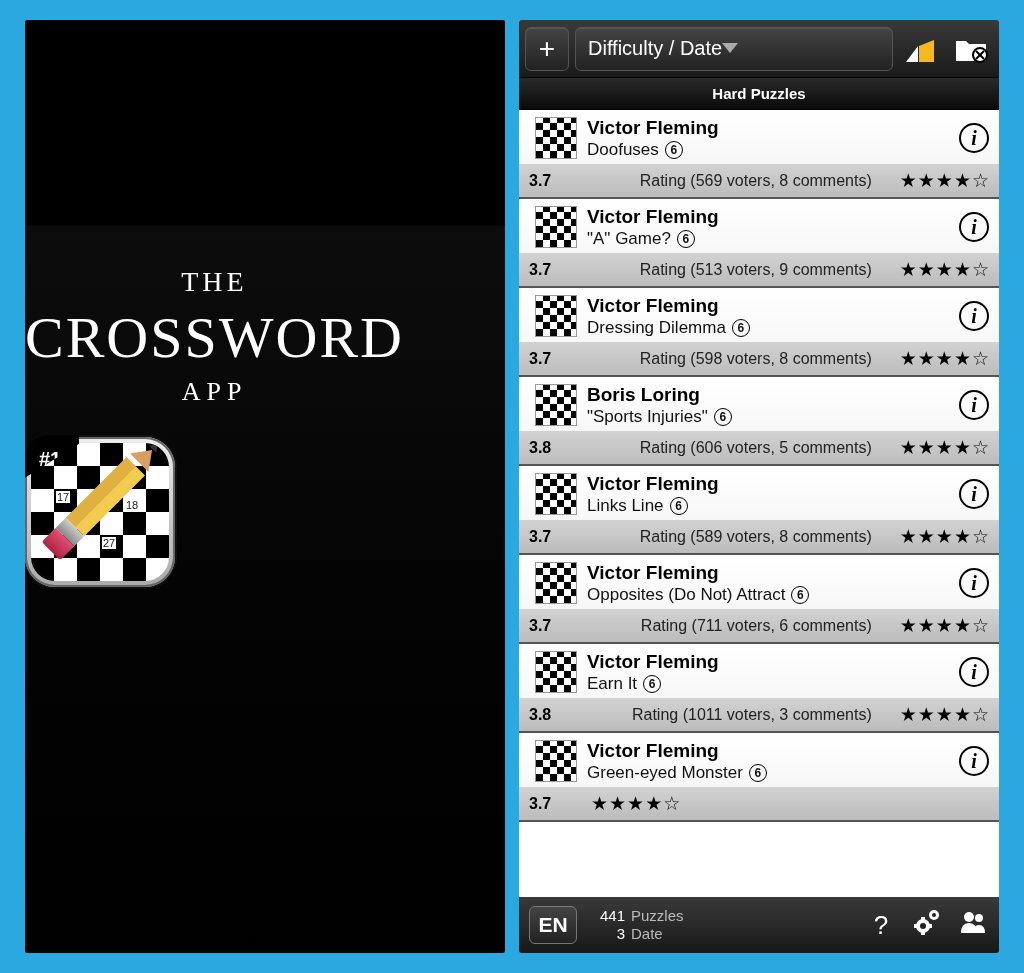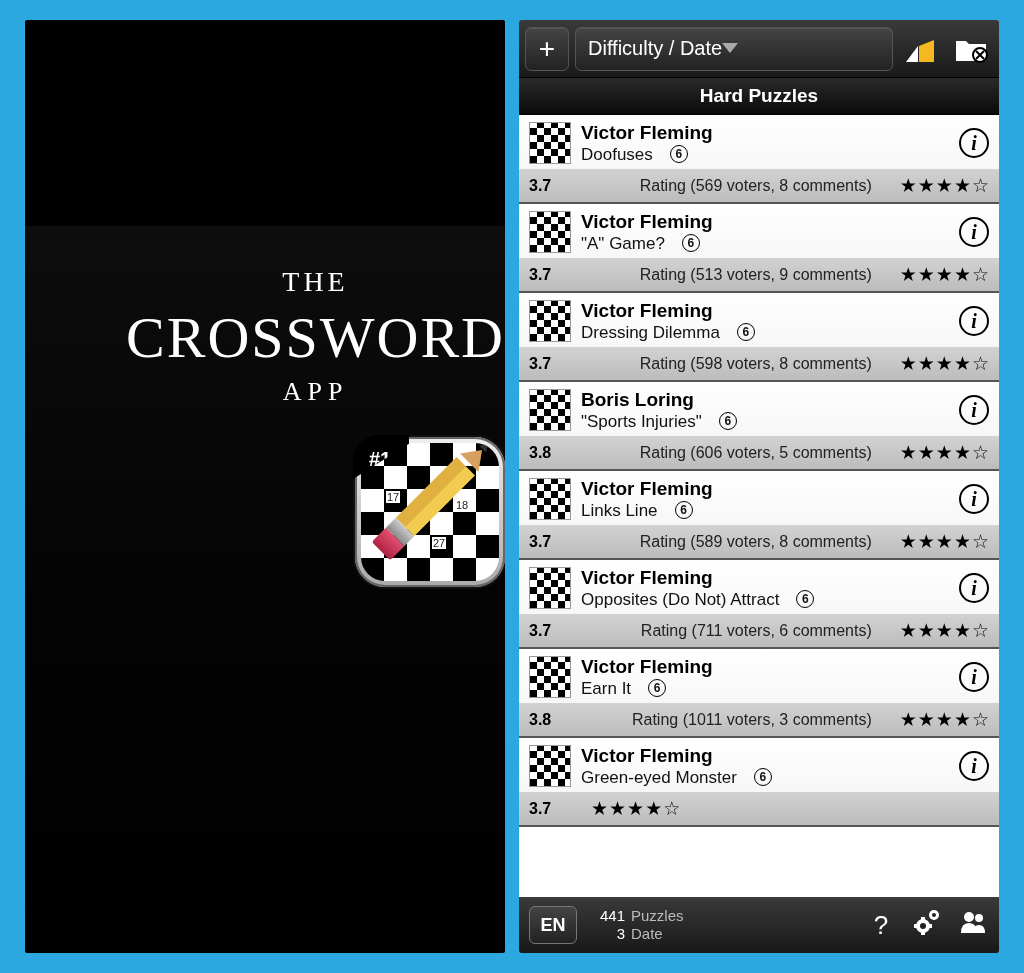--- a/index.html
+++ b/index.html
@@ -20,21 +20,21 @@
     height: 930px;
     overflow: hidden;
     position: relative;
     border-radius: 2px;
   }
 
   
   .splash {
     display: flex;
     flex-direction: column;
-    align-items: flex-end;
+    align-items: flex-start;
     justify-content: center;
     height: 100%;
     color: #fff;
     background:
       linear-gradient(to bottom,
         #000 0%, #000 22%, #0d0d0d 22.1%, #040404 60%, #000 100%);
   }
   .splash-title { text-align: center; margin-top: -120px; }
   .splash-title .line1 { font-family: Georgia, serif; font-size: 28px; letter-spacing: 4px; margin-bottom: 6px; }
   .splash-title .line2 { font-family: Georgia, serif; font-size: 58px; letter-spacing: 2px; font-weight: 400; margin-bottom: 6px; }
@@ -108,44 +108,44 @@
   .tb-sort .chev {
     width:0;height:0;border:8px solid transparent;border-top:10px solid #aaa;margin-top:6px;
   }
   .tb-filter { width:44px; background:none;border:none;box-shadow:none; position:relative;}
   .tb-filter svg { display:block; }
   .tb-folder { width:44px; background:none;border:none;box-shadow:none; position:relative; }
 
   .section-header {
     background: linear-gradient(#2a2a2a,#0a0a0a);
     color:#fff; font-weight:bold; text-align:center;
-    padding: 7px 0; font-size:19px;
+    padding: 7px 0; font-size:15px;
     border-bottom:1px solid #000;
   }
 
   .list { flex:1; overflow:hidden; }
   .row {
     border-bottom: 2px solid #555;
   }
   .row-top {
-    display:flex; align-items:center; padding: 6px 10px 4px 10px;
+    display:flex; align-items:center; padding: 6px 10px 4px 16px;
     background: linear-gradient(#fff,#f7f7f7);
     gap:10px; min-height:54px;
   }
   .thumb {
     width:42px; height:42px; flex-shrink:0;
     background:
       repeating-linear-gradient(90deg, #fff 0 7px, #000 7px 14px),
       repeating-linear-gradient(0deg, #fff 0 7px, #000 7px 14px);
     background-blend-mode: difference;
     border:1px solid #999;
   }
   .row-text { flex:1; min-width:0; }
   .author { font-size:19px; font-weight:bold; margin-bottom:1px; }
-  .ptitle { font-size:17px; color:#111; display:flex; gap:17px;}
+  .ptitle { font-size:17px; color:#111; display:flex; align-items:center; gap:6px;}
   .coin {
     display:inline-flex; align-items:center; justify-content:center;
     width:18px;height:18px;border:1.5px solid #000;border-radius:50%;
     font-size:12px; font-weight:bold;
   }
   .info-btn {
     width:30px;height:30px;border:2px solid #000;border-radius:50%;
     display:flex;align-items:center;justify-content:center;
     font-family: Georgia, serif; font-style:italic; font-weight:bold; font-size:20px;
     flex-shrink:0;
@@ -164,21 +164,21 @@
   .bottombar {
     height: 56px;
     background: linear-gradient(#3a3a3a,#181818);
     display:flex; align-items:center; padding:0 10px; gap:14px;
     color:#ddd;
   }
   .lang-btn {
     width:48px;height:38px;border:1px solid #777;border-radius:6px;
     background:linear-gradient(#444,#222);
     display:flex;align-items:center;justify-content:center;
-    color:#fff;font-weight:bold;font-size:18px;
+    color:#fff;font-weight:bold;font-size:21px;
   }
   .counts { font-size:15px; line-height:1.2; flex:1;}
   .counts .n { color:#fff; display:inline-block; width:34px; text-align:right; margin-right:6px;}
   .counts .lbl { color:#bbb; }
   .bb-icon { width:32px; font-size:26px; color:#fff; text-align:center; }
   svg { overflow: visible; }
 </style>
 </head>
 <body>
 

